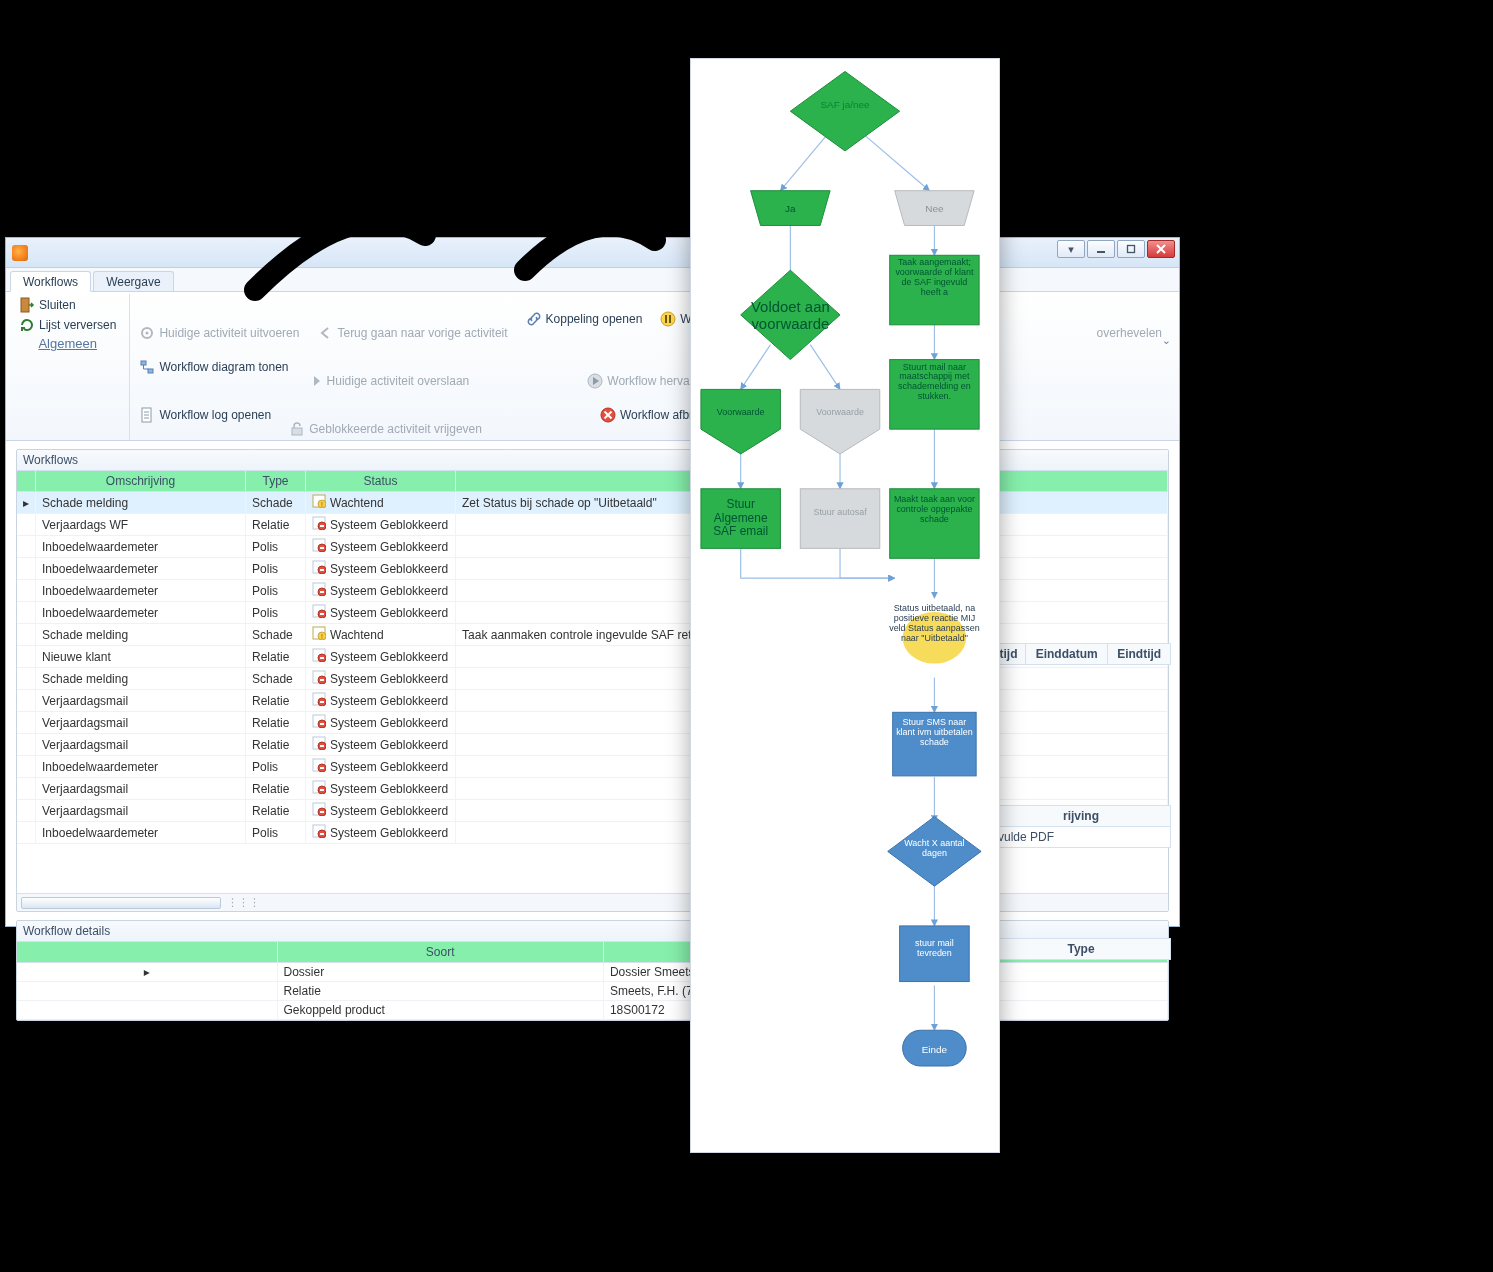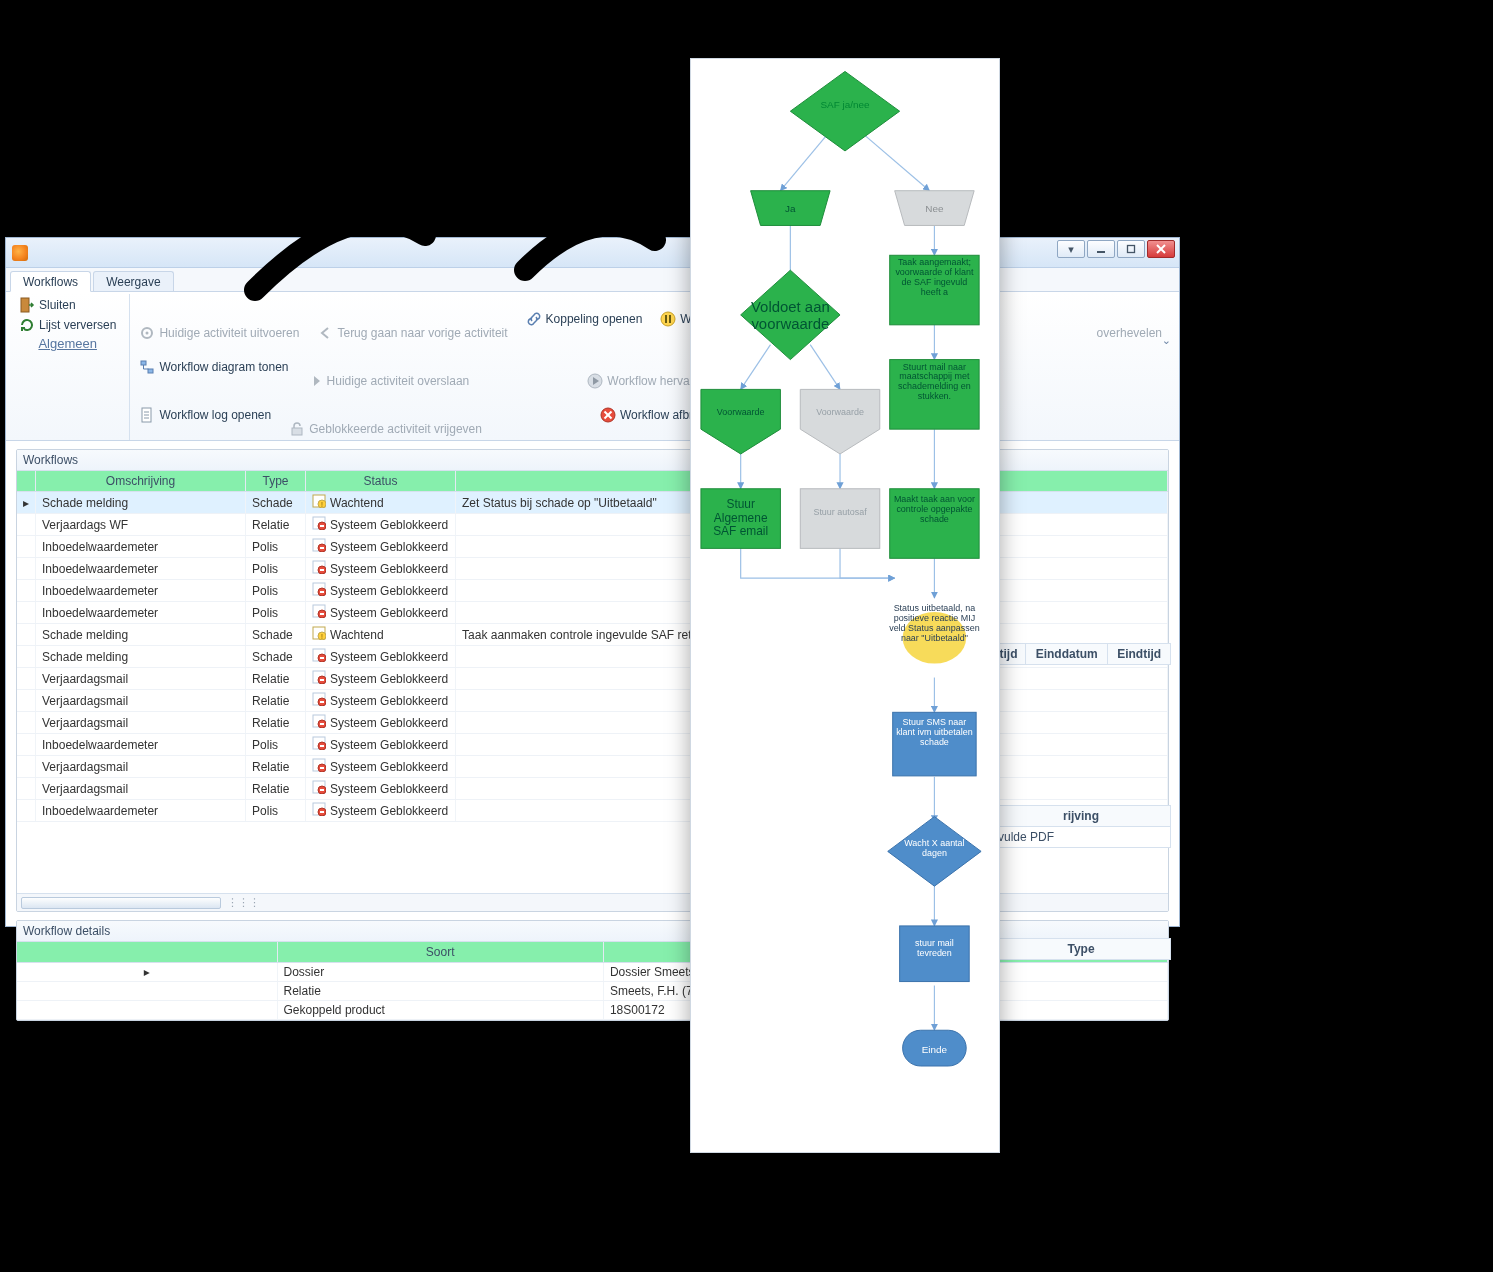--- a/index.html
+++ b/index.html
@@ -532,20 +532,36 @@
                   <span class="status-cell">
                     <span><svg class="sicon" viewBox="0 0 14 14">
                         <rect x="1" y="1" width="12" height="12" fill="#fff" stroke="#c2a94f"></rect>
                         <circle cx="10" cy="10" r="4" fill="#ffcf3a" stroke="#c2a94f"></circle>
                         <text x="10" y="13" text-anchor="middle" font-size="7" fill="#7a5d00">!</text>
                       </svg></span>
                     <span>Wachtend</span>
                   </span>
                 </td>
                 <td>Taak aanmaken controle ingevulde SAF retour/aang</td>
+              </tr>
+              <tr>
+                <td class="row-indicator"></td>
+                <td>Nieuwe klant</td>
+                <td>Relatie</td>
+                <td>
+                  <span class="status-cell">
+                    <span><svg class="sicon" viewBox="0 0 14 14">
+                        <rect x="1" y="1" width="12" height="12" fill="#fff" stroke="#b9cadd"></rect>
+                        <circle cx="10" cy="10" r="4" fill="#e74c3c" stroke="#b03426"></circle>
+                        <rect x="8" y="9" width="4" height="2" fill="#fff"></rect>
+                      </svg></span>
+                    <span>Systeem Geblokkeerd</span>
+                  </span>
+                </td>
+                <td></td>
               </tr>
               <tr>
                 <td class="row-indicator"></td>
                 <td>Schade melding</td>
                 <td>Schade</td>
                 <td>
                   <span class="status-cell">
                     <span><svg class="sicon" viewBox="0 0 14 14">
                         <rect x="1" y="1" width="12" height="12" fill="#fff" stroke="#b9cadd"></rect>
                         <circle cx="10" cy="10" r="4" fill="#e74c3c" stroke="#b03426"></circle>

